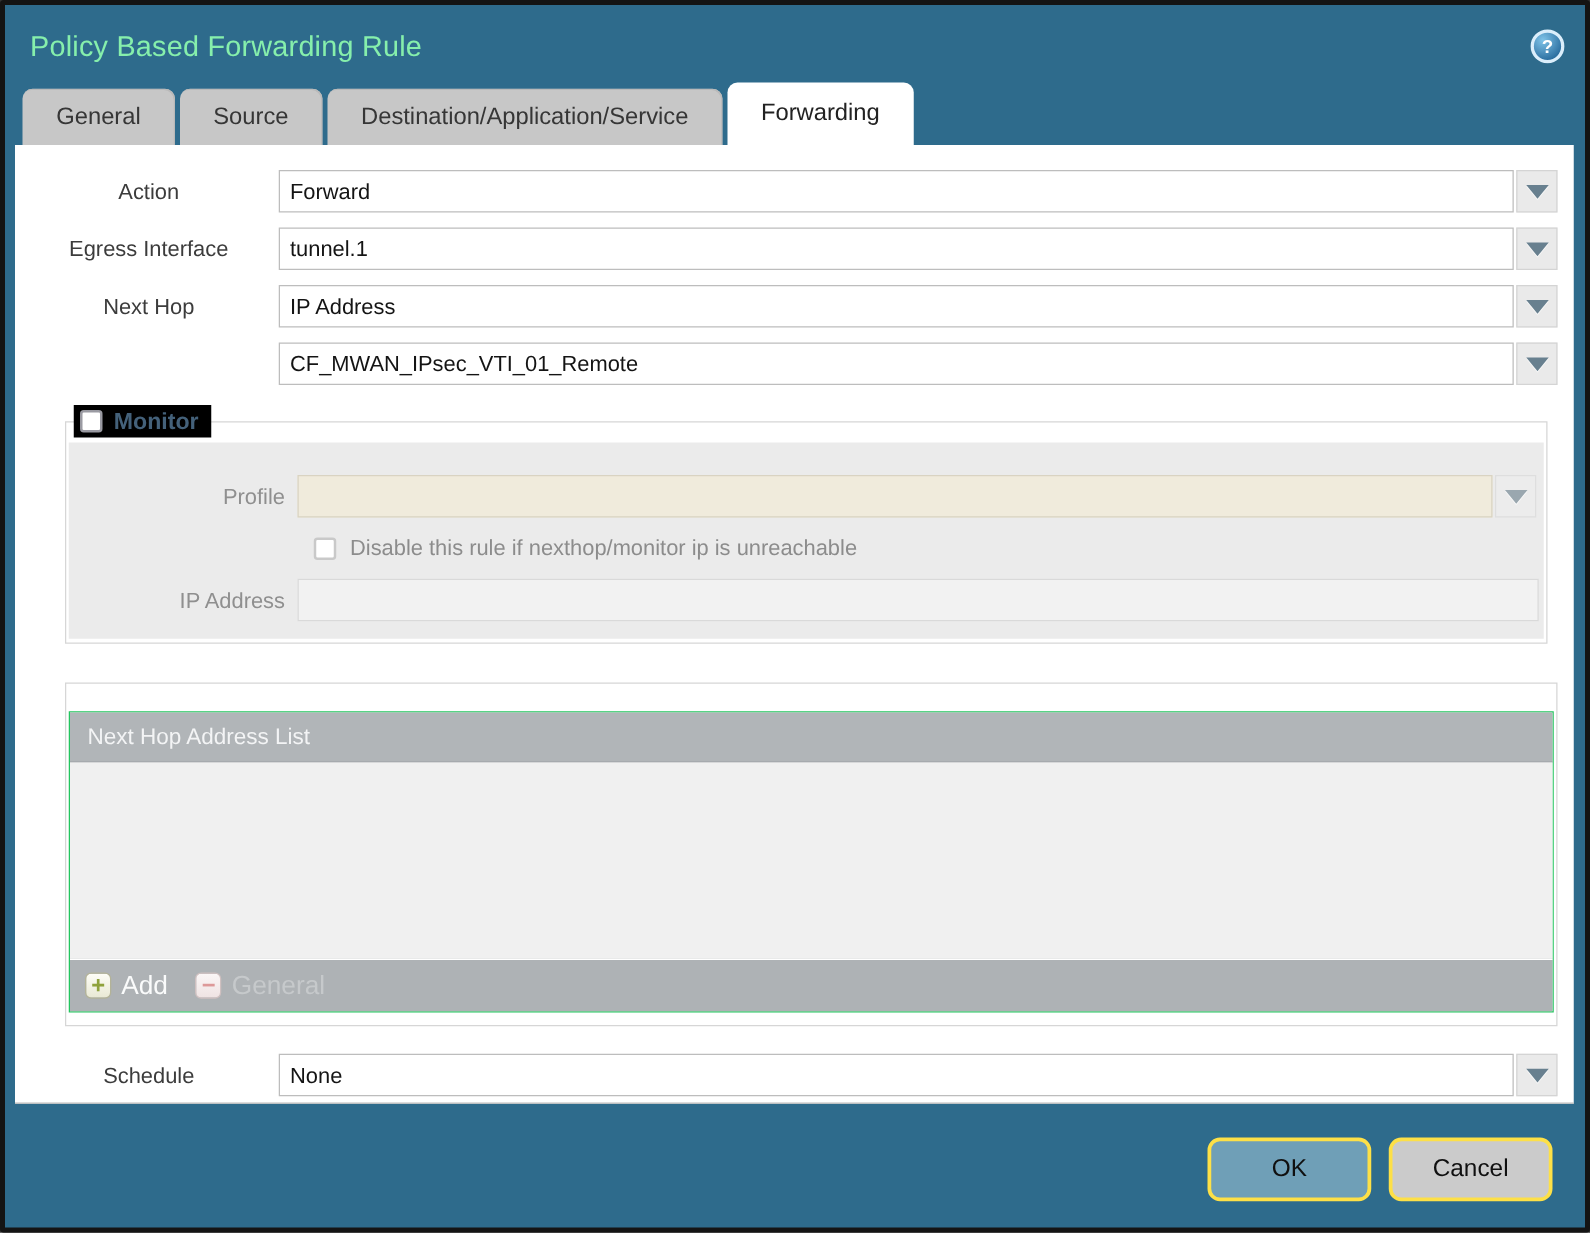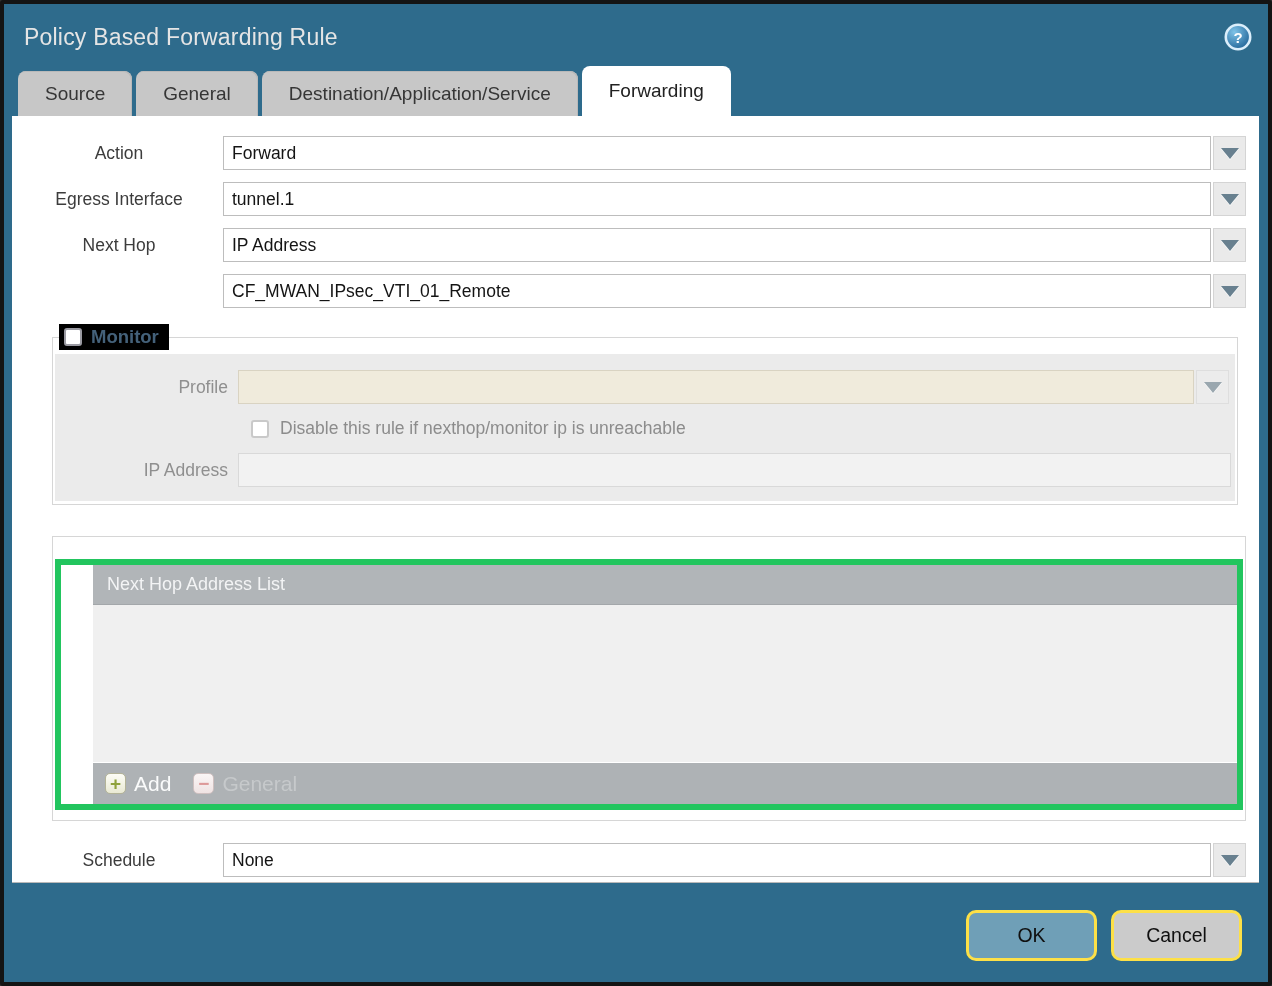--- a/index.html
+++ b/index.html
@@ -13,21 +13,21 @@
     border-radius: 3px;
     overflow: hidden;
   }
 
   
   .titlebar {
     height: 62px;
     display: flex; align-items: center; justify-content: space-between;
     padding: 4px 16px 0 20px;
   }
-  .titlebar-text { color: #e5e5e5; font-size: 23px; letter-spacing: 0.2px; }
+  .titlebar-text { color: #86efac; font-size: 23px; letter-spacing: 0.2px; }
   .help-icon { width: 28px; height: 28px; cursor: pointer; }
 
   
   .tabs { display: flex; align-items: flex-end; padding-left: 14px; height: 50px; }
   .tab {
     background: #c7c7c7; color: #363636;
     font-size: 19px; height: 45px;
     display: flex; align-items: center;
     padding: 0 27px;
     border-radius: 8px 8px 0 0;
@@ -92,35 +92,35 @@
     padding: 2px 10px 2px 5px;
   }
   .legend-text { font-size: 18.5px; font-weight: bold; color: #44617a; }
   .checkbox {
     width: 18px; height: 18px; flex: none;
     background: #fff; border: 2px solid #9a9aa2; border-radius: 3px;
     cursor: pointer;
   }
   .checkbox.disabled { border: 2px solid #c9c9c9; cursor: default; }
 
-  .fs-inner { background: #ebebeb; margin: 16px 2px 3px 2px; padding: 16px 0 4px 0; }
+  .fs-inner { background: #ebebeb; margin: 16px 2px 3px 2px; padding: 26px 0 4px 0; }
   .fs-row { display: flex; align-items: center; margin-bottom: 14px; }
   .fs-row-label {
     width: 183px; text-align: right; padding-right: 10px;
     font-size: 17.5px; color: #8f8f8f; flex: none;
   }
   .field.cream { background: #f0ebdc; border: 1px solid #d9d3c2; }
   .field.disabled { background: #f2f2f2; border: 1px solid #d9d9d9; color: #8f8f8f; }
   .dd-btn.disabled { background: #ececec; border: 1px solid #dedede; cursor: default; }
   .dd-arrow.dim { border-top-color: #9aa7af; }
   .cb-row { margin-left: 196px; display: flex; align-items: center; gap: 11px; margin-bottom: 14px; }
   .cb-text { font-size: 17.5px; color: #8c8c8c; }
 
   
-  .esr-body { margin: 22px 2px 10px 2px; border: 6px solid #22c55e; padding-left: 32px; }
+  .esr-body { margin: 22px 2px 10px 2px; border: 1px solid #22c55e; }
   .tbl-header {
     background: #b1b5b8; color: #f3f4f5;
     font-size: 18px; height: 40px;
     display: flex; align-items: center;
     padding-left: 14px;
     border-bottom: 1px solid #a3a7aa;
   }
   .tbl-rows { background: #f0f0f0; height: 157px; }
   .tbl-footer {
     background: #aeb2b5; height: 42px;
@@ -177,22 +177,22 @@
           <stop offset="0%" stop-color="#7fc3e8"></stop>
           <stop offset="100%" stop-color="#1c5f93"></stop>
         </radialGradient>
       </defs>
       <circle cx="14" cy="14" r="12.2" fill="url(#hg)" stroke="#dbeefb" stroke-width="2.6"></circle>
       <text x="14" y="19.5" text-anchor="middle" font-size="15" font-weight="bold" fill="#ffffff">?</text>
     </svg>
   </div>
 
   <div class="tabs">
+    <div class="tab">General</div>
     <div class="tab">Source</div>
-    <div class="tab">General</div>
     <div class="tab">Destination/Application/Service</div>
     <div class="tab active">Forwarding</div>
   </div>
 
   <div class="panel">
 
     <div class="row">
       <div class="row-label">Action</div>
       <div class="field-wrap">
         <input class="field" value="Forward" style="">

